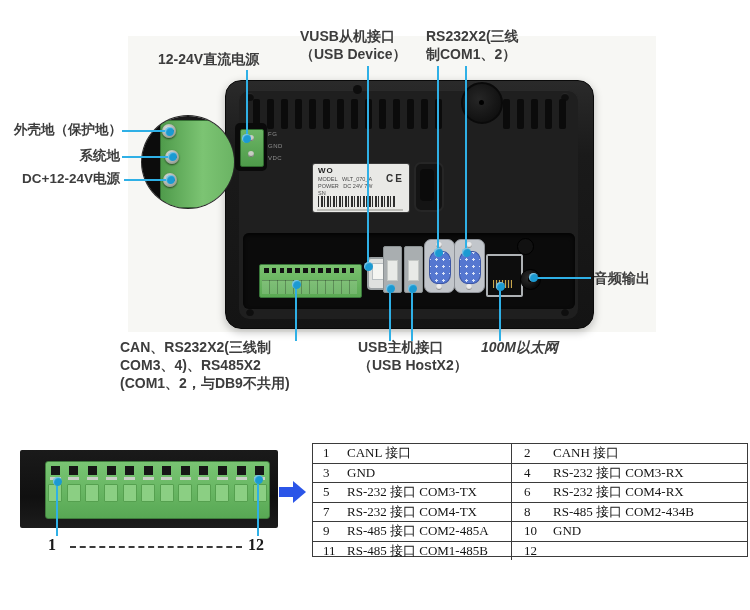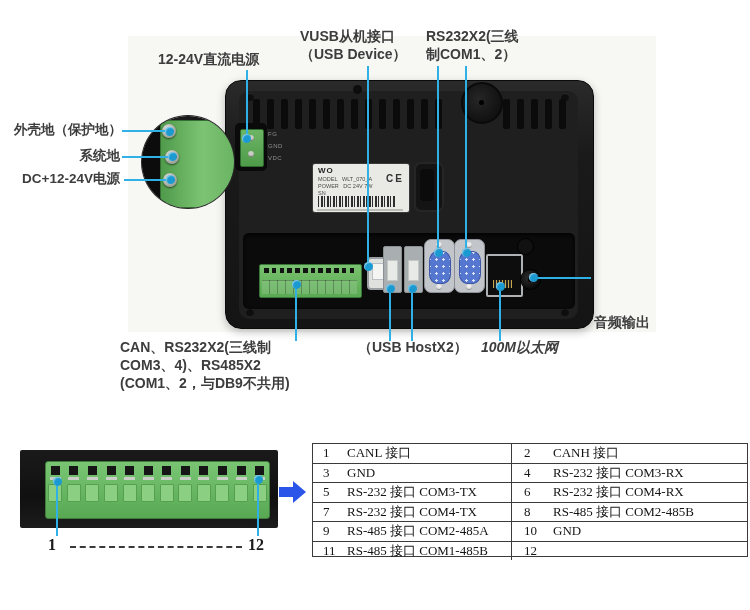--- a/index.html
+++ b/index.html
@@ -259,27 +259,28 @@
     <div>VUSB从机接口</div>
     <div>（USB Device）</div>
   </div>
   <div class="abs callout" style="left:426px;top:27px;">
     <div>RS232X2(三线</div>
     <div>制COM1、2）</div>
   </div>
   <div class="abs callout small right" style="left:14px;top:147px;width:106px;">系统地</div>
   <div class="abs callout small right" style="left:14px;top:121px;width:106px;">外壳地（保护地）</div>
   <div class="abs callout small right" style="left:12px;top:170px;width:108px;">DC+12-24V电源</div>
-  <div class="abs callout" style="left:594px;top:269px;margin-top:44px;">音频输出</div>
+  <div class="abs callout" style="left:594px;top:269px;">音频输出</div>
   <div class="abs callout center" style="left:120px;top:338px;width:224px;">
     <div>CAN、RS232X2(三线制</div>
     <div>COM3、4)、RS485X2</div>
     <div>(COM1、2，与DB9不共用)</div>
   </div>
   <div class="abs callout center" style="left:358px;top:338px;width:116px;">
+    <div>USB主机接口</div>
     <div>（USB HostX2）</div>
   </div>
   <div class="abs callout" style="left:481px;top:338px;font-style:italic;">100M以太网</div>
 
   <div class="abs photo2">
     <div class="term12">
       <div class="tpin">
         <div class="hole2"></div>
           <div class="clamp"></div>
           <div class="socket"></div>
@@ -370,21 +371,21 @@
     <div class="trow">
       <div class="tcell num">5</div>
       <div class="tcell">RS-232 接口 COM3-TX</div>
       <div class="tcell num mid">6</div>
       <div class="tcell">RS-232 接口 COM4-RX</div>
     </div>
     <div class="trow">
       <div class="tcell num">7</div>
       <div class="tcell">RS-232 接口 COM4-TX</div>
       <div class="tcell num mid">8</div>
-      <div class="tcell">RS-485 接口 COM2-485B</div>
+      <div class="tcell">RS-485 接口 COM2-434B</div>
     </div>
     <div class="trow">
       <div class="tcell num">9</div>
       <div class="tcell">RS-485 接口 COM2-485A</div>
       <div class="tcell num mid">10</div>
       <div class="tcell">GND</div>
     </div>
     <div class="trow">
       <div class="tcell num">11</div>
       <div class="tcell">RS-485 接口 COM1-485B</div>

